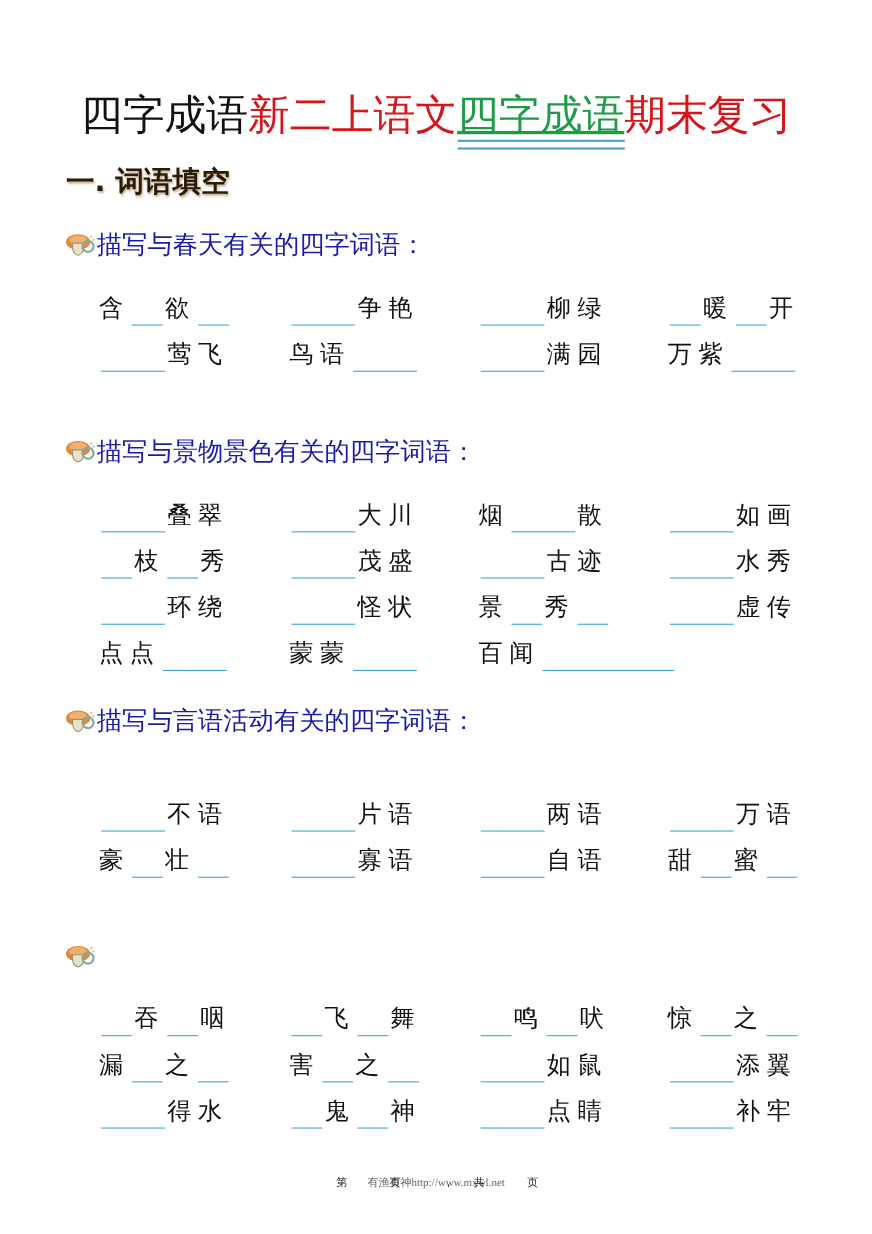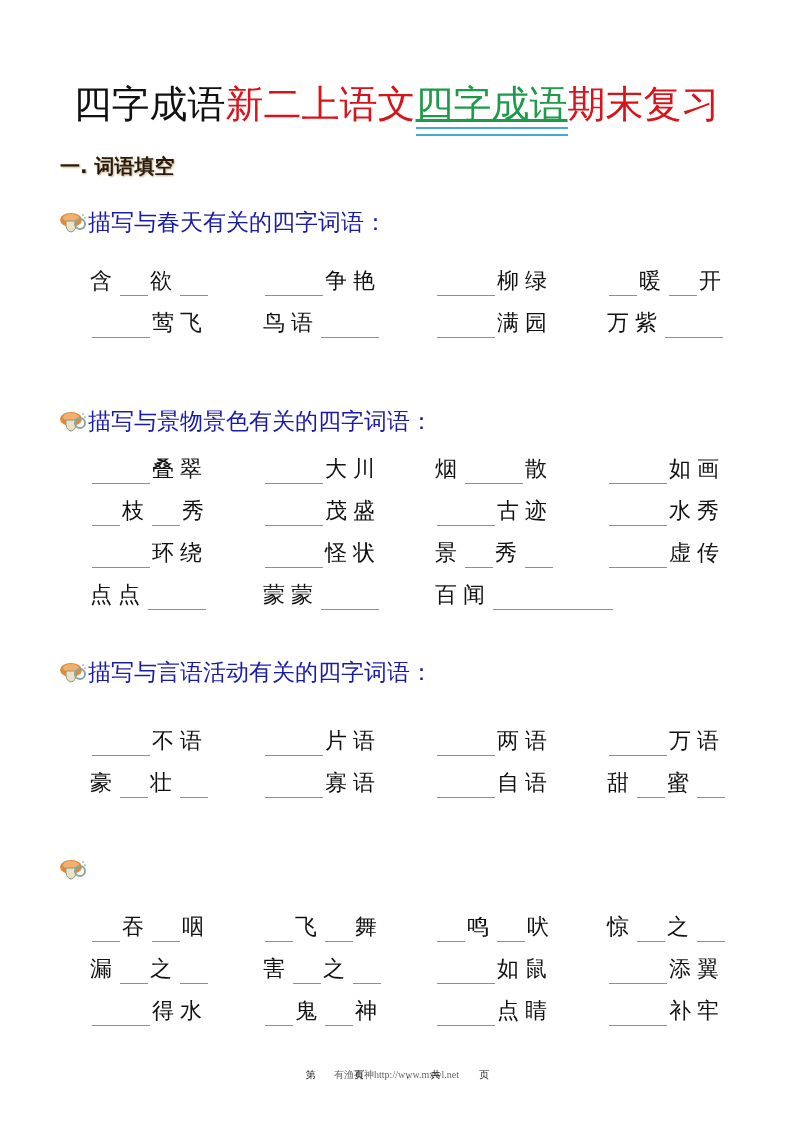--- a/index.html
+++ b/index.html
@@ -14,21 +14,21 @@
   .title .t-black { color: #111111; }
   .title .t-red { color: #d7141a; }
   .title .t-green { color: #1f9a4a; position: relative; display: inline-block; text-decoration: underline; }
   .title .t-green::after {
     content: ""; position: absolute; left: 0; right: 0; bottom: -6px; height: 5px;
     border-top: 2px solid #4aa6d8; border-bottom: 2px solid #4aa6d8;
   }
 
   .section-heading {
     position: absolute; top: 146px; left: 60px;
-    font-size: 20px; line-height: 40px; font-weight: bold; color: #2a1a0a;
+    font-size: 26px; line-height: 40px; font-weight: bold; color: #2a1a0a;
     text-shadow: 1px 1px 2px rgba(150,110,40,0.55);
     font-family: "DejaVu Sans", sans-serif;
   }
   .group-title {
     position: absolute; left: 58px; height: 34px; display: flex; align-items: center;
     font-size: 23px; color: #1a1aa8; font-family: "DejaVu Serif", serif;
   }
   .mushroom { width: 30px; height: 30px; margin-right: 0px; flex: none; }
 
   .row {
@@ -116,21 +116,21 @@
         <span class="blank l"></span>
         <span class="ch">满</span>
         <span class="ch">园</span>
       </div>
       <div class="cell" style="left: 607px;">
         <span class="ch">万</span>
         <span class="ch">紫</span>
         <span class="blank l"></span>
       </div>
     </div>
-    <div class="group-title" style="top: 404px;">
+    <div class="group-title" style="top: 393px;">
       <span class="mushroom"><svg viewBox="0 0 30 30" width="30" height="30">
           <ellipse cx="13" cy="13" rx="11" ry="7" fill="#e08a3c"></ellipse>
           <ellipse cx="13" cy="11" rx="8" ry="4" fill="#f2b070"></ellipse>
           <path d="M8 14 Q7 24 13 25 Q19 24 18 14 Z" fill="#e8e2c8" stroke="#9a9272" stroke-width="1"></path>
           <circle cx="22" cy="17" r="5" fill="none" stroke="#8aa6a0" stroke-width="2"></circle>
           <circle cx="25" cy="8" r="1" fill="#bbb"></circle>
           <circle cx="27" cy="11" r="1" fill="#bbb"></circle>
         </svg></span>
       <span>描写与景物景色有关的四字词语：</span>
     </div>
@@ -212,21 +212,21 @@
         <span class="ch">蒙</span>
         <span class="ch">蒙</span>
         <span class="blank l"></span>
       </div>
       <div class="cell" style="left: 435px;">
         <span class="ch">百</span>
         <span class="ch">闻</span>
         <span class="blank xl"></span>
       </div>
     </div>
-    <div class="group-title" style="top: 655px;">
+    <div class="group-title" style="top: 638px;">
       <span class="mushroom"><svg viewBox="0 0 30 30" width="30" height="30">
           <ellipse cx="13" cy="13" rx="11" ry="7" fill="#e08a3c"></ellipse>
           <ellipse cx="13" cy="11" rx="8" ry="4" fill="#f2b070"></ellipse>
           <path d="M8 14 Q7 24 13 25 Q19 24 18 14 Z" fill="#e8e2c8" stroke="#9a9272" stroke-width="1"></path>
           <circle cx="22" cy="17" r="5" fill="none" stroke="#8aa6a0" stroke-width="2"></circle>
           <circle cx="25" cy="8" r="1" fill="#bbb"></circle>
           <circle cx="27" cy="11" r="1" fill="#bbb"></circle>
         </svg></span>
       <span>描写与言语活动有关的四字词语：</span>
     </div>

